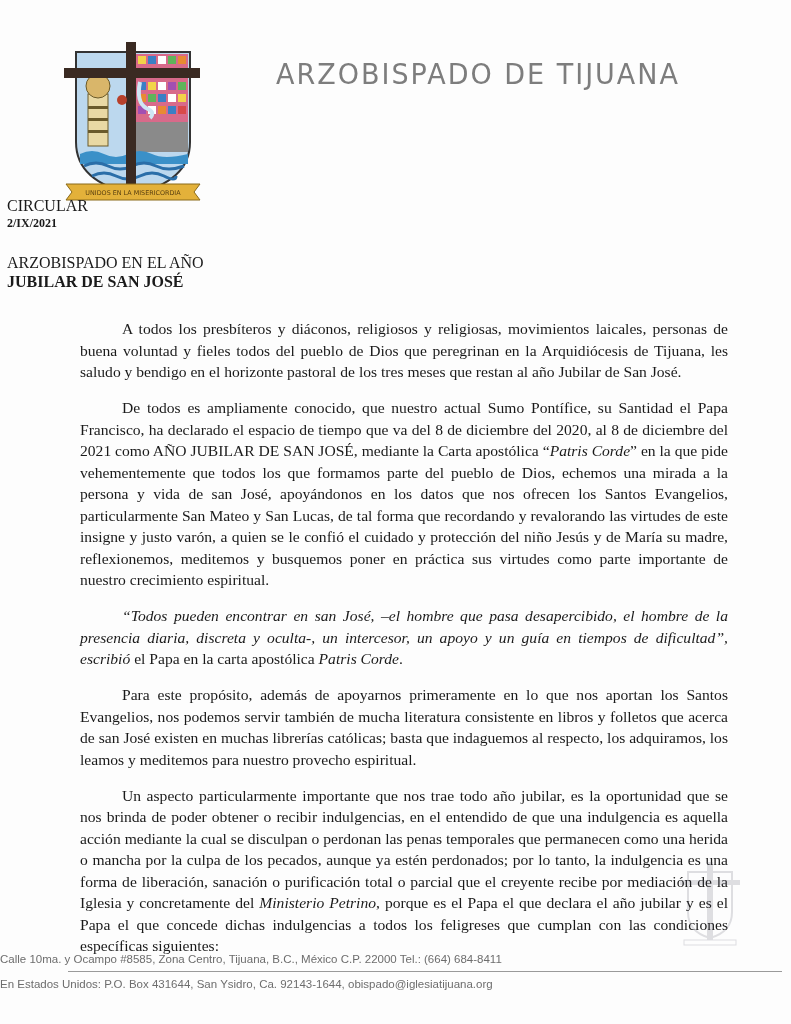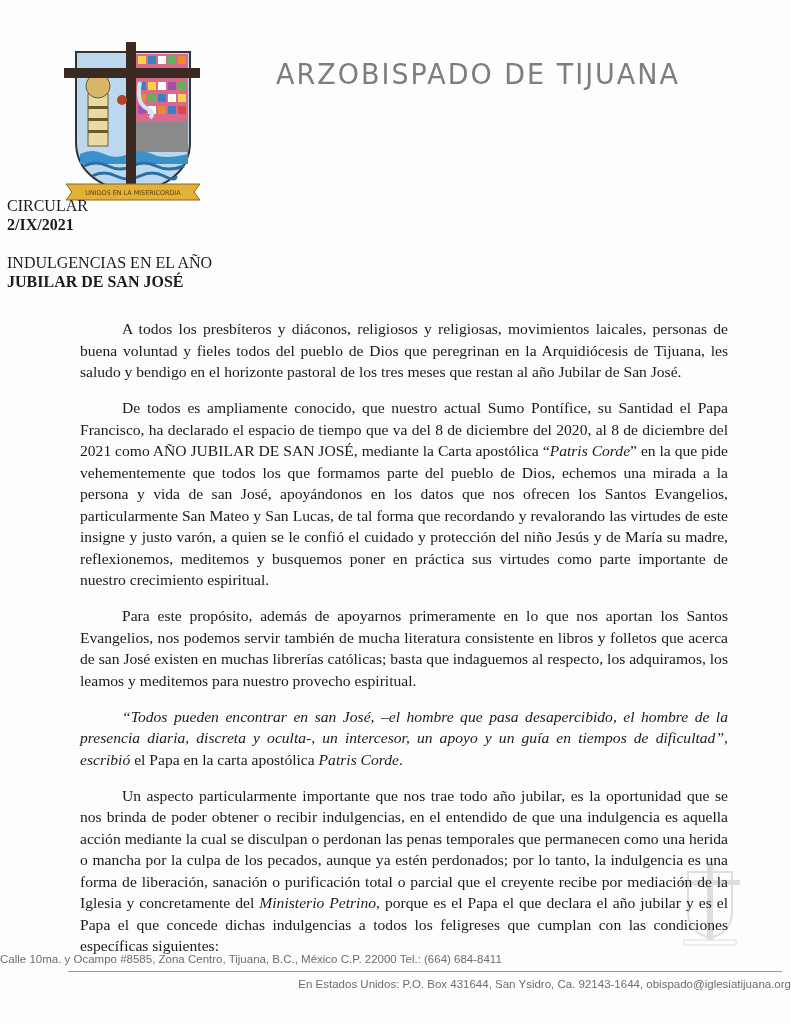--- a/index.html
+++ b/index.html
@@ -4,30 +4,30 @@
 <style>
   html, body { margin:0; padding:0; }
   body { width:791px; height:1024px; background:#fdfdfd; position:relative; overflow:hidden;
          font-family:"Liberation Serif", serif; color:#1a1a1a; }
   .logo { position:absolute; left:62px; top:42px; width:142px; height:162px; }
   .org-name { position:absolute; left:276px; top:58px; font-family:"DejaVu Sans", sans-serif;
               font-size:27px; letter-spacing:2px; color:#7d7d7d; font-weight:normal; white-space:nowrap;
               transform:scaleY(1.08); }
   .center { position:absolute; left:7px; width:778px; text-align:left; }
   .circ { top:197px; font-size:16px; }
-  .circ-num { top:216px; font-size:16px; font-weight:bold; }
+  .circ-num { top:216px; font-size:12px; font-weight:bold; }
   .title1 { top:254px; font-size:16px; }
   .title2 { top:273px; font-size:16px;font-weight:bold; }
   .body { position:absolute; left:80px; width:648px; font-size:15.6px; line-height:21.5px;margin-top:7px; }
   .body p { margin:0 0 14.5px 0; text-indent:42px; text-align:justify; }
   .body i { }
   .footer1 { position:absolute; left:0; width:791px; top:953px; 
              font-family:"Liberation Sans", sans-serif; font-size:11.5px; color:#6d6d6d; }
   .rule { position:absolute; left:68px; width:714px; top:971px; height:1px; background:#9a9a9a; }
-  .footer2 { position:absolute; left:0; width:791px; top:978px; text-align:right;
+  .footer2 { position:absolute; left:0; width:791px; top:978px; text-align:left;
              font-family:"Liberation Sans", sans-serif; font-size:11.5px; color:#6d6d6d; }
   .watermark { position:absolute; left:680px; top:862px; width:60px; height:84px; opacity:0.18; }
 </style>
 </head>
 <body>
 
 <svg class="logo" viewBox="0 0 142 162">
 
   <path d="M14 10 H128 V100 Q128 140 71 152 Q14 140 14 100 Z" fill="#bcd8ee" stroke="#333" stroke-width="2"></path>
 
@@ -73,28 +73,28 @@
   <circle cx="60" cy="58" r="5" fill="#b8402a"></circle>
 
   <path d="M4 142 H138 L132 150 L138 158 H4 L10 150 Z" fill="#e3b13a" stroke="#8a6a1a" stroke-width="1"></path>
   <text x="71" y="153" text-anchor="middle" font-family="DejaVu Sans, sans-serif" font-size="6.4" fill="#5a4010">UNIDOS EN LA MISERICORDIA</text>
 </svg>
 
 <div class="org-name">ARZOBISPADO DE TIJUANA</div>
 
 <div class="center circ">CIRCULAR</div>
 <div class="center circ-num">2/IX/2021</div>
-<div class="center title1">INDULGENCIAS EN EL AÑO</div>
+<div class="center title1">ARZOBISPADO EN EL AÑO</div>
 <div class="center title2">JUBILAR DE SAN JOSÉ</div>
 
 <div class="body" style="top:311px;">
   <p>A todos los presbíteros y diáconos, religiosos y religiosas, movimientos laicales, personas de buena voluntad y fieles todos del pueblo de Dios que peregrinan en la Arquidiócesis de Tijuana, les saludo y bendigo en el horizonte pastoral de los tres meses que restan al año Jubilar de San José.</p>
   <p><span>De todos es ampliamente conocido, que nuestro actual Sumo Pontífice, su Santidad el Papa Francisco, ha declarado el espacio de tiempo que va del 8 de diciembre del 2020, al 8 de diciembre del 2021 como AÑO JUBILAR DE SAN JOSÉ, mediante la Carta apostólica “</span><i>Patris Corde</i><span>” en la que pide vehementemente que todos los que formamos parte del pueblo de Dios, echemos una mirada a la persona y vida de san José, apoyándonos en los datos que nos ofrecen los Santos Evangelios, particularmente San Mateo y San Lucas, de tal forma que recordando y revalorando las virtudes de este insigne y justo varón, a quien se le confió el cuidado y protección del niño Jesús y de María su madre, reflexionemos, meditemos y busquemos poner en práctica sus virtudes como parte importante de nuestro crecimiento espiritual.</span></p>
+  <p><i>“Todos pueden encontrar en san José, –el hombre que pasa desapercibido, el hombre de la presencia diaria, discreta y oculta-, un intercesor, un apoyo y un guía en tiempos de dificultad”, escribió</i><span> el Papa en la carta apostólica </span><i>Patris Corde</i><span>.</span></p>
   <p>Para este propósito, además de apoyarnos primeramente en lo que nos aportan los Santos Evangelios, nos podemos servir también de mucha literatura consistente en libros y folletos que acerca de san José existen en muchas librerías católicas; basta que indaguemos al respecto, los adquiramos, los leamos y meditemos para nuestro provecho espiritual.</p>
-  <p><i>“Todos pueden encontrar en san José, –el hombre que pasa desapercibido, el hombre de la presencia diaria, discreta y oculta-, un intercesor, un apoyo y un guía en tiempos de dificultad”, escribió</i><span> el Papa en la carta apostólica </span><i>Patris Corde</i><span>.</span></p>
   <p><span>Un aspecto particularmente importante que nos trae todo año jubilar, es la oportunidad que se nos brinda de poder obtener o recibir indulgencias, en el entendido de que una indulgencia es aquella acción mediante la cual se disculpan o perdonan las penas temporales que permanecen como una herida o mancha por la culpa de los pecados,  aunque ya estén perdonados; por lo tanto, la indulgencia es una forma de liberación, sanación o purificación total o parcial que el creyente recibe por mediación de la Iglesia y concretamente del </span><i>Ministerio Petrino</i><span>, porque es el Papa el que declara el año jubilar y es el Papa el que concede dichas indulgencias a todos los feligreses que cumplan con las condiciones específicas siguientes:</span></p>
 </div>
 
 <svg class="watermark" viewBox="0 0 60 84">
   <path d="M8 10 H52 V50 Q52 70 30 76 Q8 70 8 50 Z" fill="none" stroke="#556" stroke-width="2"></path>
   <rect x="27" y="0" width="6" height="78" fill="#556"></rect>
   <rect x="0" y="18" width="60" height="5" fill="#556"></rect>
   <rect x="4" y="78" width="52" height="5" fill="none" stroke="#556" stroke-width="1"></rect>
 </svg>
 

